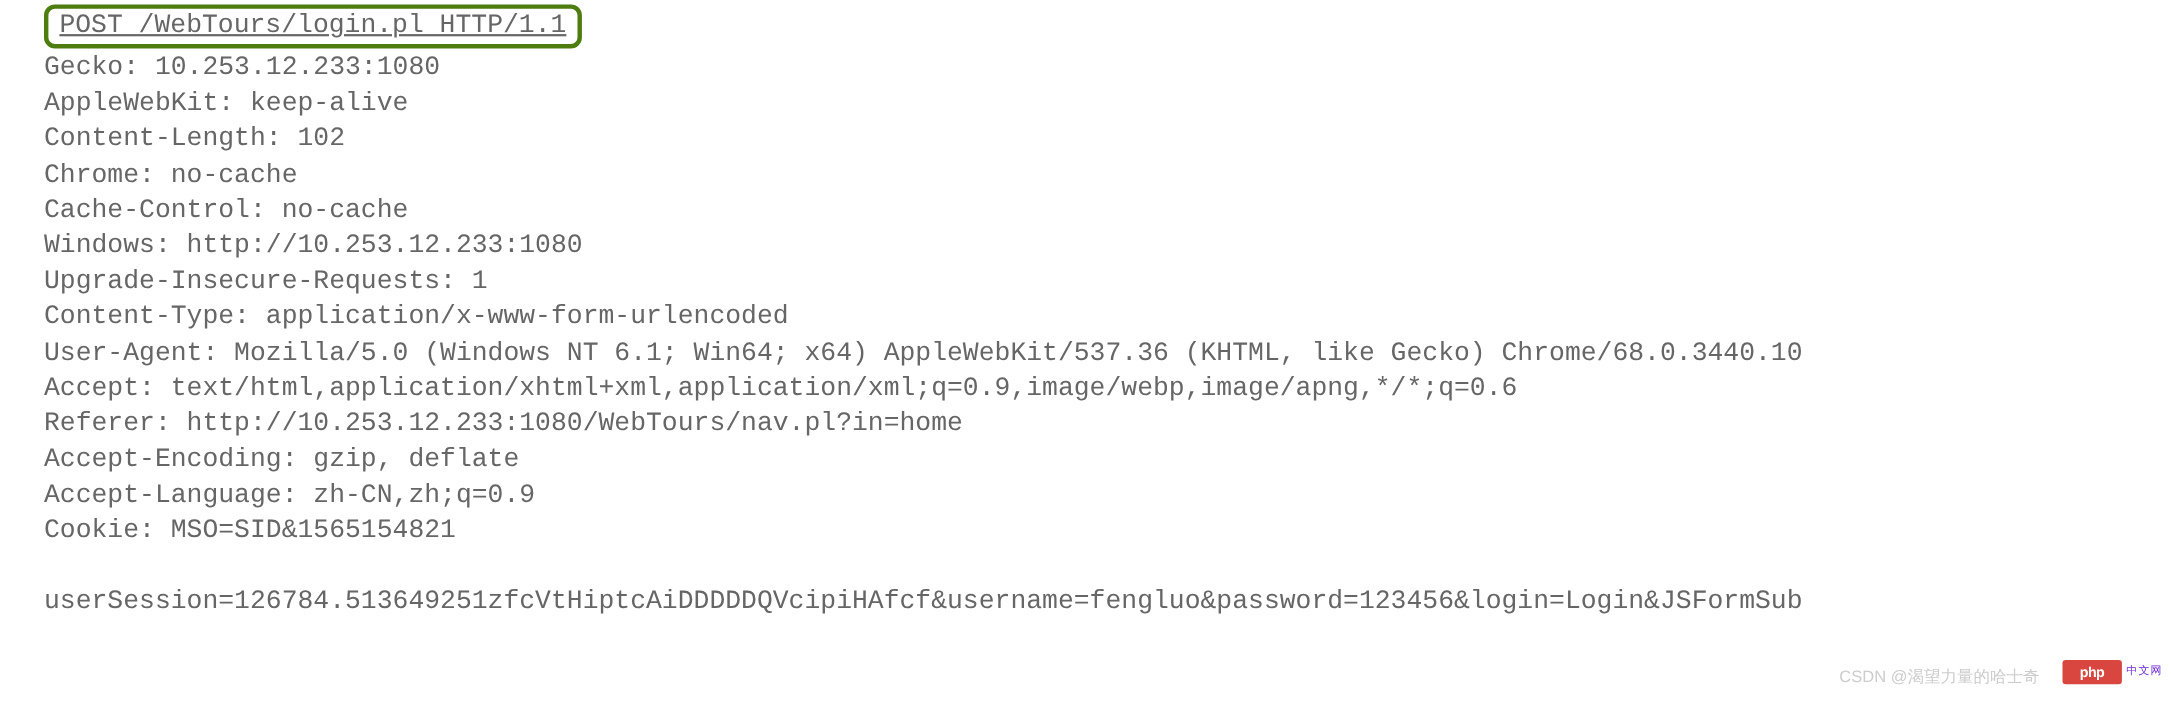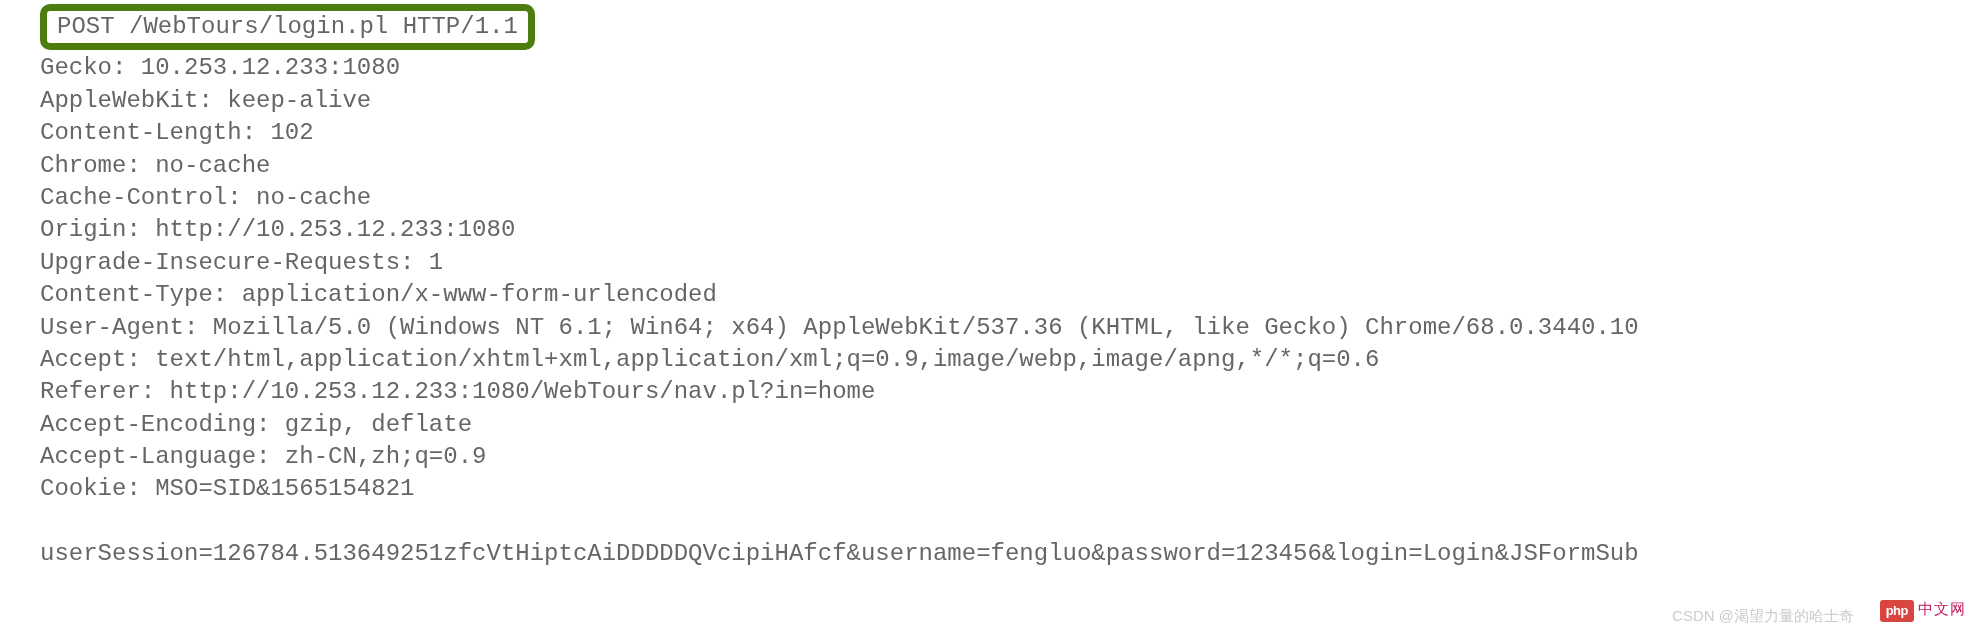--- a/index.html
+++ b/index.html
@@ -15,24 +15,25 @@
       padding: 4px 0 4px 40px;
       line-height: 1.35;
       white-space: nowrap;
       overflow: hidden;
       position: relative;
       width: 1974px;
       height: 642px;
     }
     .request-line {
       display: inline-block;
-      border: 7px solid #4d7c0f;
+      border: 4px solid #4d7c0f;
       border-radius: 10px;
       padding: 0 10px;
       margin-bottom: 2px;
+      text-decoration: underline;
     }
     .header-line {
       display: block;
     }
     .blank-line {
       height: 1.35em;
     }
     .watermark {
       position: absolute;
       right: 8px;
@@ -40,28 +41,28 @@
       display: flex;
       align-items: center;
       gap: 4px;
     }
     .wm-logo {
       background: #d9463f;
       color: #fff;
       font-family: Arial, sans-serif;
       font-size: 13px;
       font-weight: bold;
-      padding: 2px 6px;
+      padding: 2px 16px;
       border-radius: 3px;
       letter-spacing: -0.5px;
     }
     .wm-text {
-      font-family: Liberation Mono, monospace;
-      font-size: 15px;
-      color: #be185d;
+      font-family: Liberation Serif, serif;
+      font-size: 10px;
+      color: #6d28d9;
       letter-spacing: 1px;
     }
     .csdn {
       position: absolute;
       right: 120px;
       bottom: 16px;
       font-family: "Microsoft YaHei", Arial, sans-serif;
       font-size: 15px;
       color: #ccc;
     }
@@ -71,21 +72,21 @@
 
 
 
 <div class="request-line">POST /WebTours/login.pl HTTP/1.1</div>
 
 <div class="header-line">Gecko: 10.253.12.233:1080</div>
 <div class="header-line">AppleWebKit: keep-alive</div>
 <div class="header-line">Content-Length: 102</div>
 <div class="header-line">Chrome: no-cache</div>
 <div class="header-line">Cache-Control: no-cache</div>
-<div class="header-line">Origin: http://10.253.12.233:1080</div>
+<div class="header-line">Windows: http://10.253.12.233:1080</div>
 <div class="header-line">Upgrade-Insecure-Requests: 1</div>
 <div class="header-line">Content-Type: application/x-www-form-urlencoded</div>
 <div class="header-line">User-Agent: Mozilla/5.0 (Windows NT 6.1; Win64; x64) AppleWebKit/537.36 (KHTML, like Gecko) Chrome/68.0.3440.10</div>
 <div class="header-line">Accept: text/html,application/xhtml+xml,application/xml;q=0.9,image/webp,image/apng,*/*;q=0.6</div>
 <div class="header-line">Referer: http://10.253.12.233:1080/WebTours/nav.pl?in=home</div>
 <div class="header-line">Accept-Encoding: gzip, deflate</div>
 <div class="header-line">Accept-Language: zh-CN,zh;q=0.9</div>
 <div class="header-line">Cookie: MSO=SID&amp;1565154821</div>
 
 <div class="blank-line"></div>

